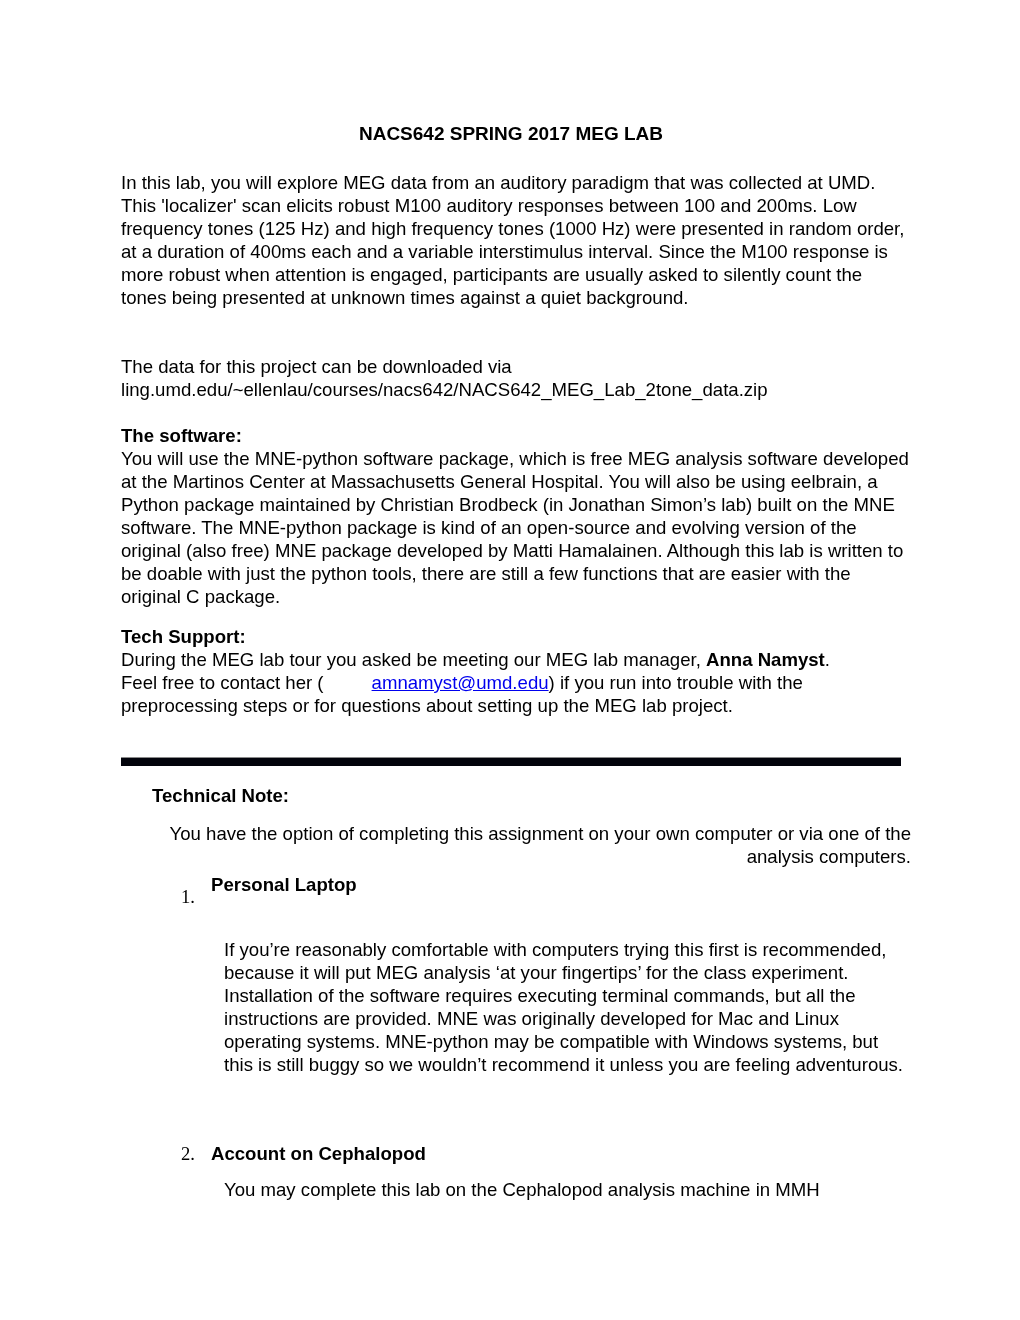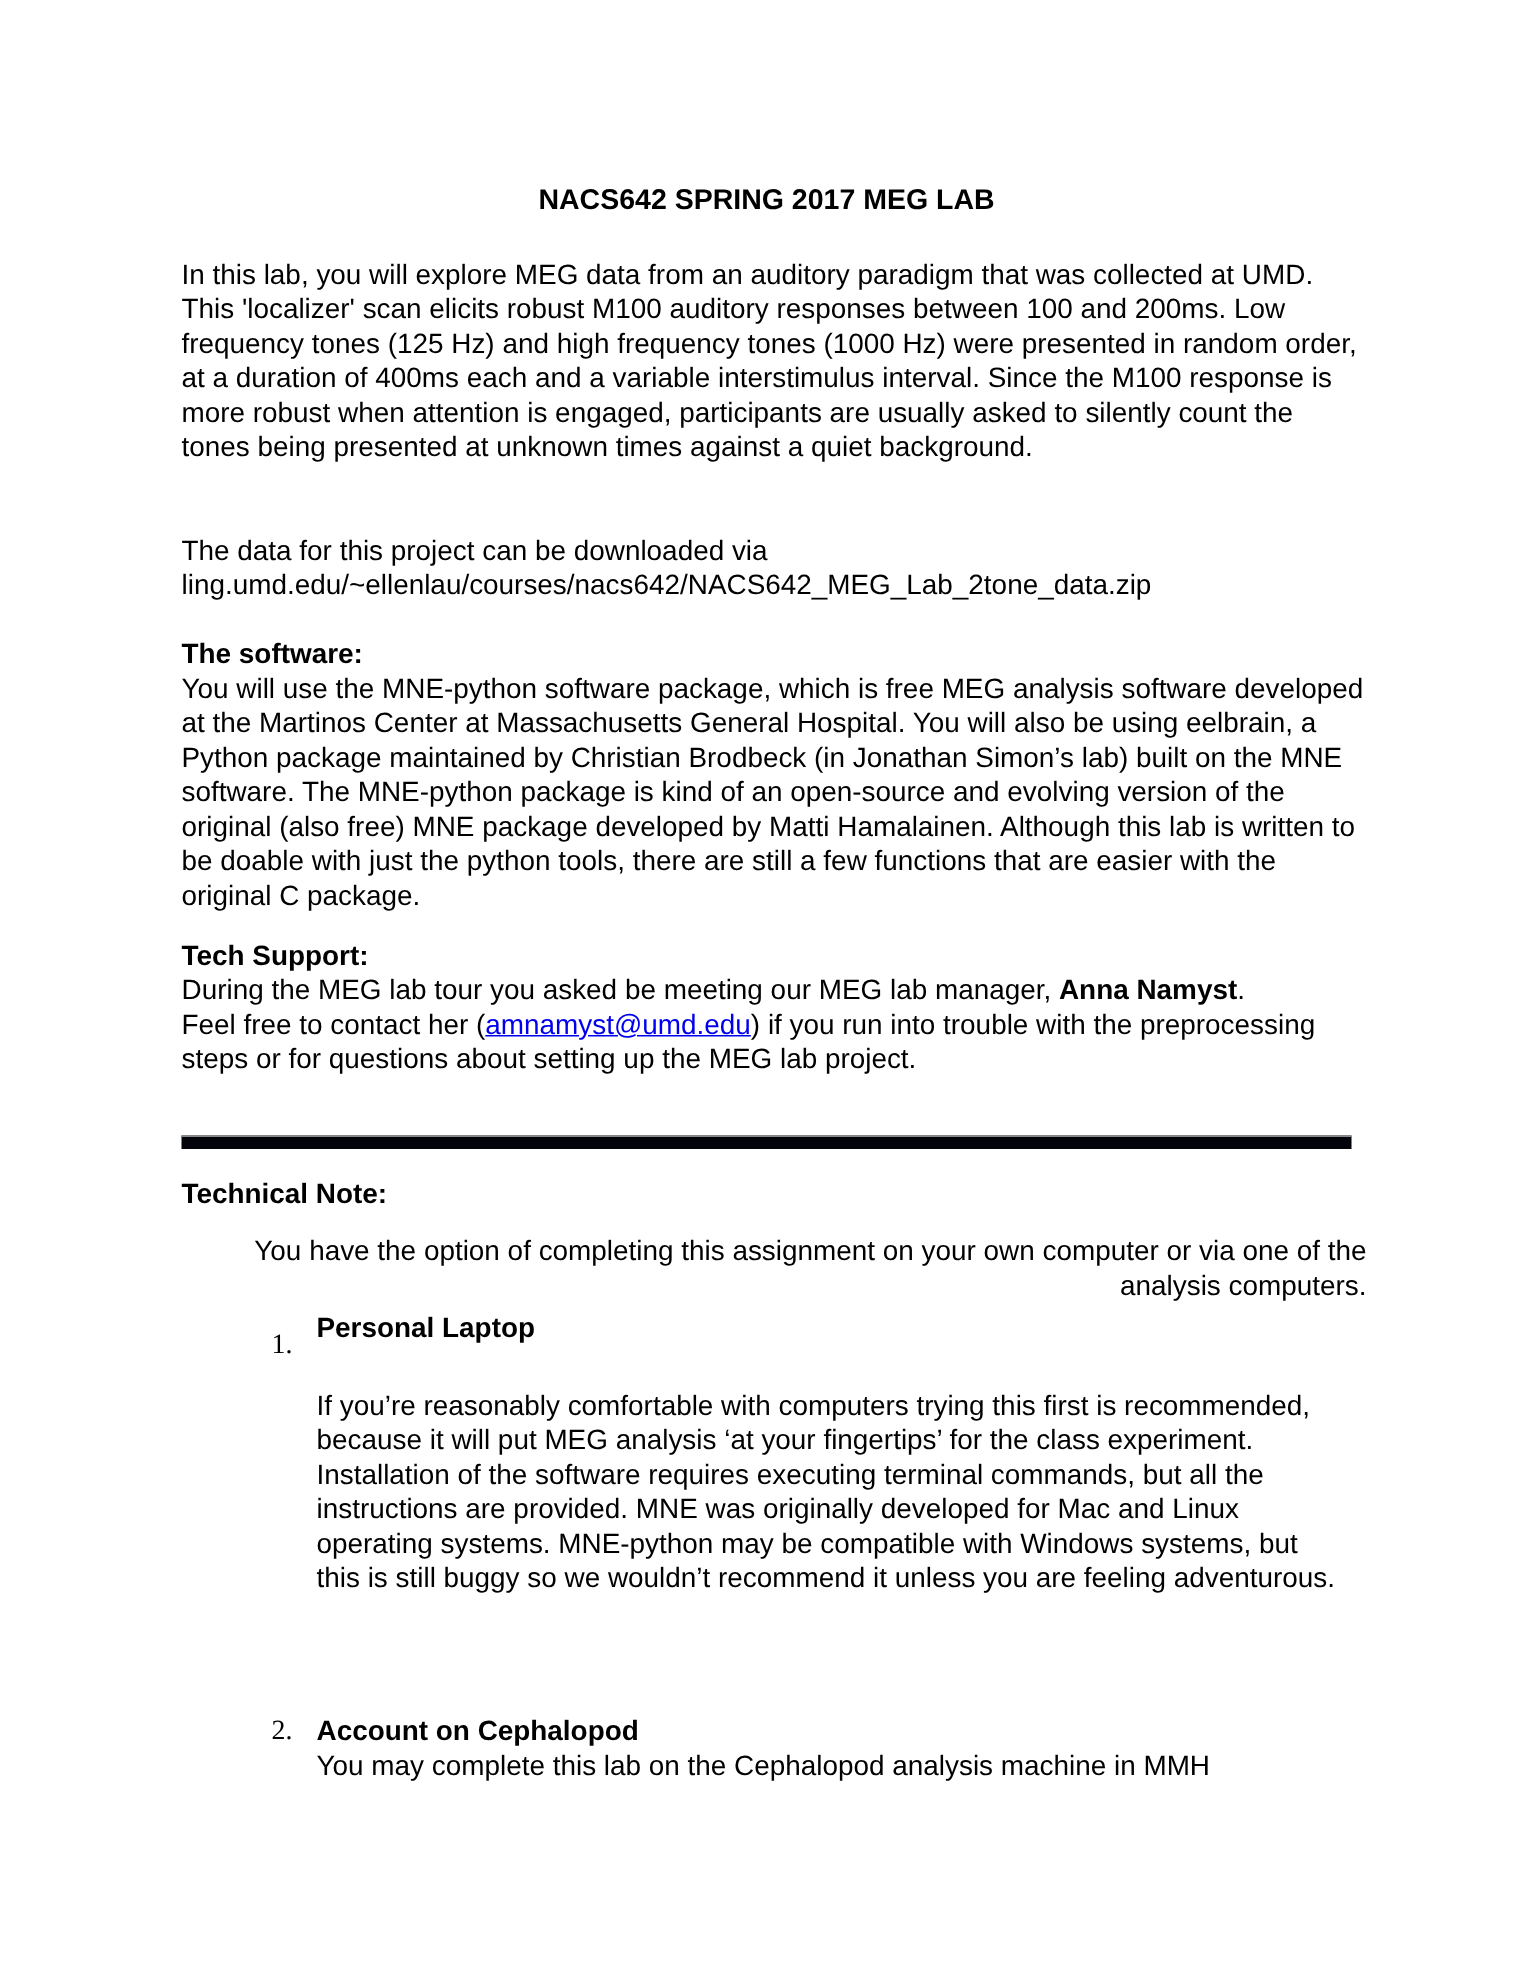--- a/index.html
+++ b/index.html
@@ -35,20 +35,21 @@
     .para {
       position: absolute;
       left: 0;
       width: 790px;
       margin: 0;
     }
     .bold { font-weight: bold; }
     a.email {
       color: #0000ee;
       text-decoration: underline;
+      margin-left: 48px;
     }
     .rule {
       position: absolute;
       left: 0;
       top: 757px;
       width: 780px;
       height: 8px;
       background: #02030b;
       border-top: 1px solid #8a8a8a;
     }
@@ -58,21 +59,21 @@
       font-size: 18.6px;
     }
     .list-label {
       position: absolute;
       font-weight: bold;
     }
     .indent {
       position: absolute;
       left: 90px;
       width: 680px;
-      margin: 0;
+      margin: 13px;
     }
   </style>
 </head>
 <body>
 
 <div class="page">
 
   <div class="title">NACS642 SPRING 2017 MEG LAB</div>
 
   <p class="para" style="top:171px;">In this lab, you will explore MEG data from an auditory paradigm that was collected at UMD. This 'localizer' scan elicits robust M100 auditory responses between 100 and 200ms. Low frequency tones (125 Hz) and high frequency tones (1000 Hz) were presented in random order, at a duration of 400ms each and a variable interstimulus interval. Since the M100 response is more robust when attention is engaged, participants are usually asked to silently count the tones being presented at unknown times against a quiet background.</p>
@@ -85,21 +86,21 @@
   <p class="para bold" style="top:424px;">The software:</p>
   <p class="para" style="top:447px;">You will use the MNE-python software package, which is free MEG analysis software developed at the Martinos Center at Massachusetts General Hospital. You will also be using eelbrain, a Python package maintained by Christian Brodbeck (in Jonathan Simon’s lab) built on the MNE software. The MNE-python package is kind of an open-source and evolving version of the original (also free) MNE package developed by Matti Hamalainen. Although this lab is written to be doable with just the python tools, there are still a few functions that are easier with the original C package.</p>
 
   <p class="para bold" style="top:625px;">Tech Support:</p>
   <p class="para" style="top:648px;">
     <span>During the MEG lab tour you asked be meeting our MEG lab manager, </span><span class="bold">Anna Namyst</span><span>.</span><br><span>Feel free to contact her (</span><a class="email" href="#">amnamyst@umd.edu</a><span>) if you run into trouble with the preprocessing steps or for questions about setting up the MEG lab project.</span>
   </p>
 
   <div class="rule"></div>
 
-  <p class="para bold" style="top:784px;">Technical Note:</p>
+  <p class="para bold" style="top:784px;margin-left:31px;">Technical Note:</p>
   <p class="para" style="top:822px;text-align:right;">You have the option of completing this assignment on your own computer or via one of the analysis computers.</p>
 
   <div>
     <span class="list-num" style="left:60px; top:885px;">1.</span>
     <span class="list-label" style="left:90px; top:873px;text-align:right;">Personal Laptop</span>
     <p class="indent" style="top:925px;">If you’re reasonably comfortable with computers trying this first is recommended, because it will put MEG analysis ‘at your fingertips’ for the class experiment. Installation of the software requires executing terminal commands, but all the instructions are provided. MNE was originally developed for Mac and Linux operating systems. MNE-python may be compatible with Windows systems, but this is still buggy so we wouldn’t recommend it unless you are feeling adventurous.</p>
   </div>
 
   <div>
     <span class="list-num" style="left:60px; top:1142px;">2.</span>

